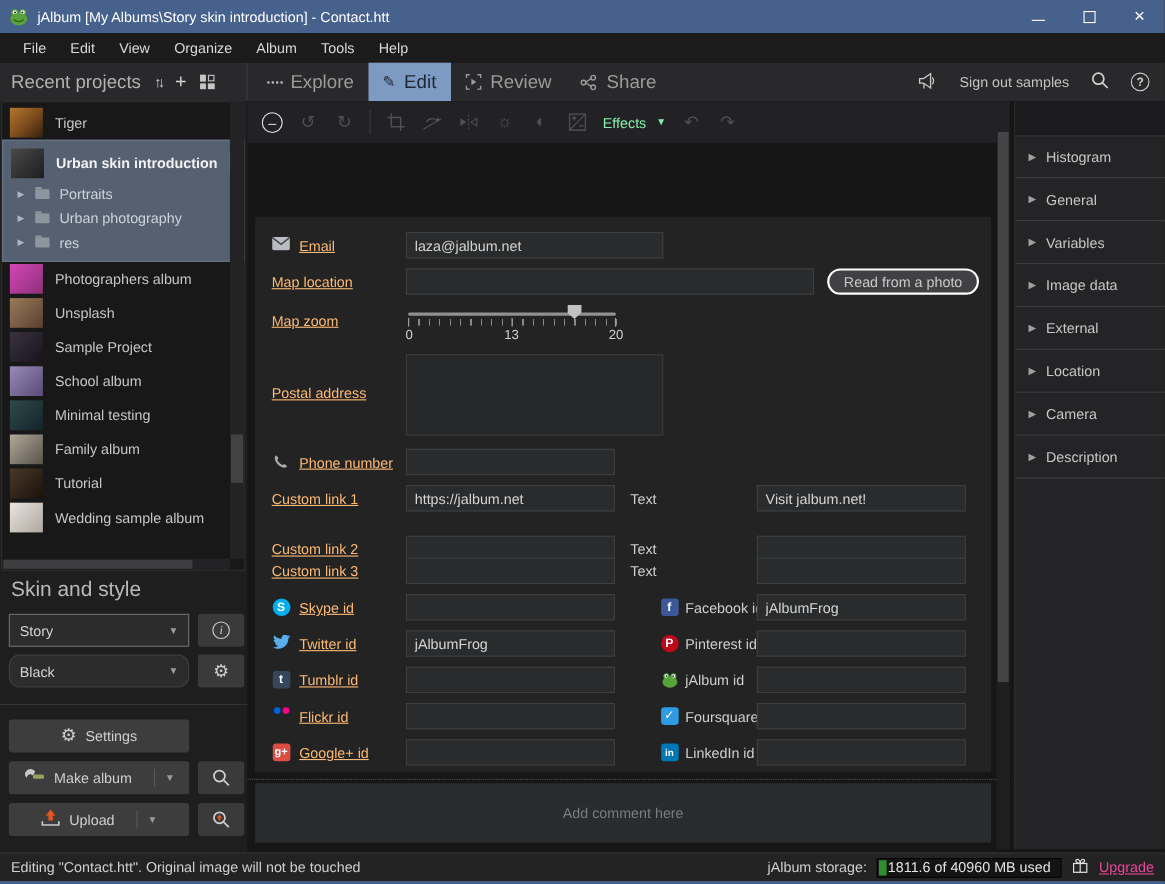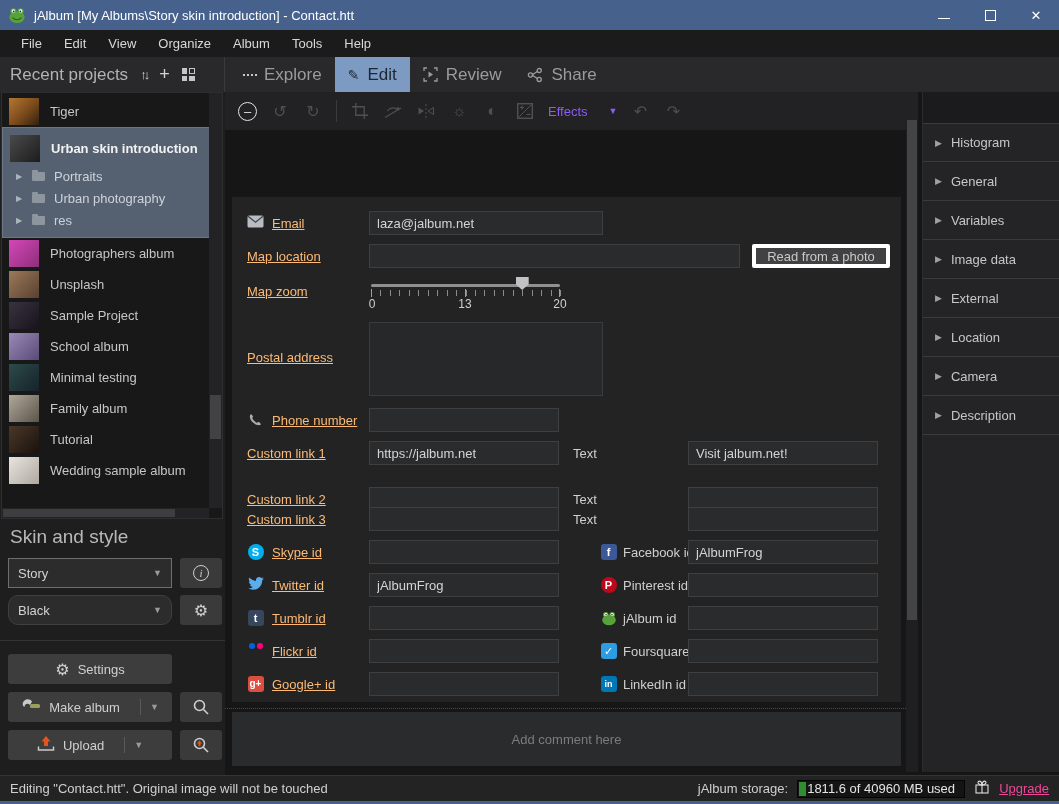--- a/index.html
+++ b/index.html
@@ -75,36 +75,36 @@
   .gear-g { font-size:16px; }
   .side-div { position:absolute; top:548px; left:0; right:0; height:1px; background:#343436; }
   .wide-btn { position:absolute; left:8px; width:164px; height:30px; background:#3d3d3e; border-radius:3px; display:flex; align-items:center; justify-content:center; gap:8px; color:#cfcfcf; }
   .split { display:flex; align-items:center; margin-left:12px; padding-left:9px; border-left:1px solid #5a5a5c; color:#9a9a9a; font-size:9px; height:16px; }
   
   .main { position:absolute; left:225px; top:92px; right:0; bottom:29px; background:#161617; }
   .edit-toolbar { position:absolute; top:0; left:0; width:693px; height:38px; background:#222224; display:flex; align-items:center; gap:13px; padding-left:13px; color:#4f4f51; }
   .tbi { width:20px; text-align:center; font-size:16px; color:#4f4f51; display:flex; align-items:center; justify-content:center; }
   .circ-minus { width:19px; height:19px; border:1.5px solid #e4e4e4; border-radius:50%; display:flex; align-items:center; justify-content:center; font-size:13px; color:#e4e4e4; }
   .tb-sep { width:1px; height:22px; background:#3a3a3c; }
-  .effects { display:flex; align-items:center; gap:21px; font-size:13px; color:#8b5cf6; }
+  .effects { display:flex; align-items:center; gap:9px; font-size:13px; color:#86efac; }
   .effects .caret { font-size:9px; }
   .form-panel { position:absolute; left:7px; top:105px; width:669px; height:505px; background:#232324; }
   .frow { position:absolute; left:0; right:0; height:24px; }
   .flbl { position:absolute; left:15px; top:5px; color:#fdba74; white-space:nowrap;text-decoration:underline; }
   .flbl.w-ic { left:40px; }
   .fic { position:absolute; left:15px; top:4px; width:17px; display:flex; justify-content:center; }
   .fin { position:absolute; height:24px; background:#2a2b2c; border:1px solid #3e3f40; color:#d4d4d4; font-size:13px; padding:0 7px; font-family:"Liberation Sans",sans-serif; outline:none; }
   .x-email { left:137px; width:234px; }
   .x-long  { left:137px; width:371px; }
   .x-s1 { left:137px; width:190px; }
   .x-s2 { left:456px; width:190px; }
   .lbl2 { position:absolute; left:341px; top:5px; color:#cfcfcf; }
   .ric { position:absolute; left:368px; top:4px; width:17px; display:flex; justify-content:center; }
   .rlbl { position:absolute; left:391px; top:5px; color:#cfcfcf; white-space:nowrap; }
-  .read-btn { position:absolute; left:520px; top:0; width:138px; height:24px; background:#414144; border:4px solid #ffffff; border-radius:2px; color:#c9c9c9; display:flex; align-items:center; justify-content:center; }
+  .read-btn { position:absolute; left:520px; top:0; width:138px; height:24px; background:#414144; border:2px solid #ffffff; border-radius:12px; color:#c9c9c9; display:flex; align-items:center; justify-content:center; }
   .postal-ta { position:absolute; left:137px; top:0; width:234px; height:74px; background:#272829; border:1px solid #3b3b3d; resize:none; outline:none; }
   
   .sl-track { position:absolute; left:139px; top:9px; width:189px; height:3px; background:#909092; border-radius:2px; }
   .sl-thumb { position:absolute; top:2px; width:13px; height:13px; background:#c2c2c4; clip-path:polygon(0 0,100% 0,100% 55%,50% 100%,0 55%); }
   .sl-ticks { position:absolute; left:139px; top:15px; width:190px; height:6px;
               background:repeating-linear-gradient(to right,#8a8a8c 0 1px,transparent 1px 9.45px); }
   .sl-major { position:absolute; top:14px; width:1px; height:8px; background:#a0a0a2; }
   .sl-lab { position:absolute; top:22px; width:24px; text-align:center; color:#d0d0d0; font-size:12px; }
   
   .si { width:16px; height:16px; border-radius:3px; display:flex; align-items:center; justify-content:center; color:#fff; font-size:11px; font-weight:bold; line-height:1; }
@@ -219,20 +219,37 @@
             <line x1="5" y1="8" x2="11" y2="4"></line>
             <line x1="5" y1="8" x2="11" y2="12"></line>
             <circle cx="3.5" cy="8" r="2.1"></circle>
             <circle cx="12.2" cy="3.6" r="2.1"></circle>
             <circle cx="12.2" cy="12.4" r="2.1"></circle>
           </svg>
       </span>
       <span>Share</span>
     </div>
   </div>
+  <div class="header-right">
+    <span>
+      <svg width="19" height="17" viewBox="0 0 19 17" fill="none" stroke="#c9c9c9" stroke-width="1.2">
+          <path d="M2 6.5h3.5l6.5-4.5v13l-6.5-4.5H2z"></path>
+          <path d="M13.5 5.5c1.6 1.2 1.6 4.8 0 6"></path>
+          <path d="M6 11v4.5"></path>
+        </svg>
+    </span>
+    <span class="signout">Sign out samples</span>
+    <span>
+      <svg width="18" height="18" viewBox="0 0 18 18" fill="none" stroke="#cfcfcf" stroke-width="1.6">
+          <circle cx="7.5" cy="7.5" r="5"></circle>
+          <line x1="11.3" y1="11.3" x2="16" y2="16"></line>
+        </svg>
+    </span>
+    <span class="qcircle">?</span>
+  </div>
 </div>
 
 <div class="sidebar">
   <div class="project-list">
     <div class="proj">
       <span class="pthumb t0"></span>
       <span class="plabel">Tiger</span>
     </div>
     <div class="proj-group">
       <div class="proj">

